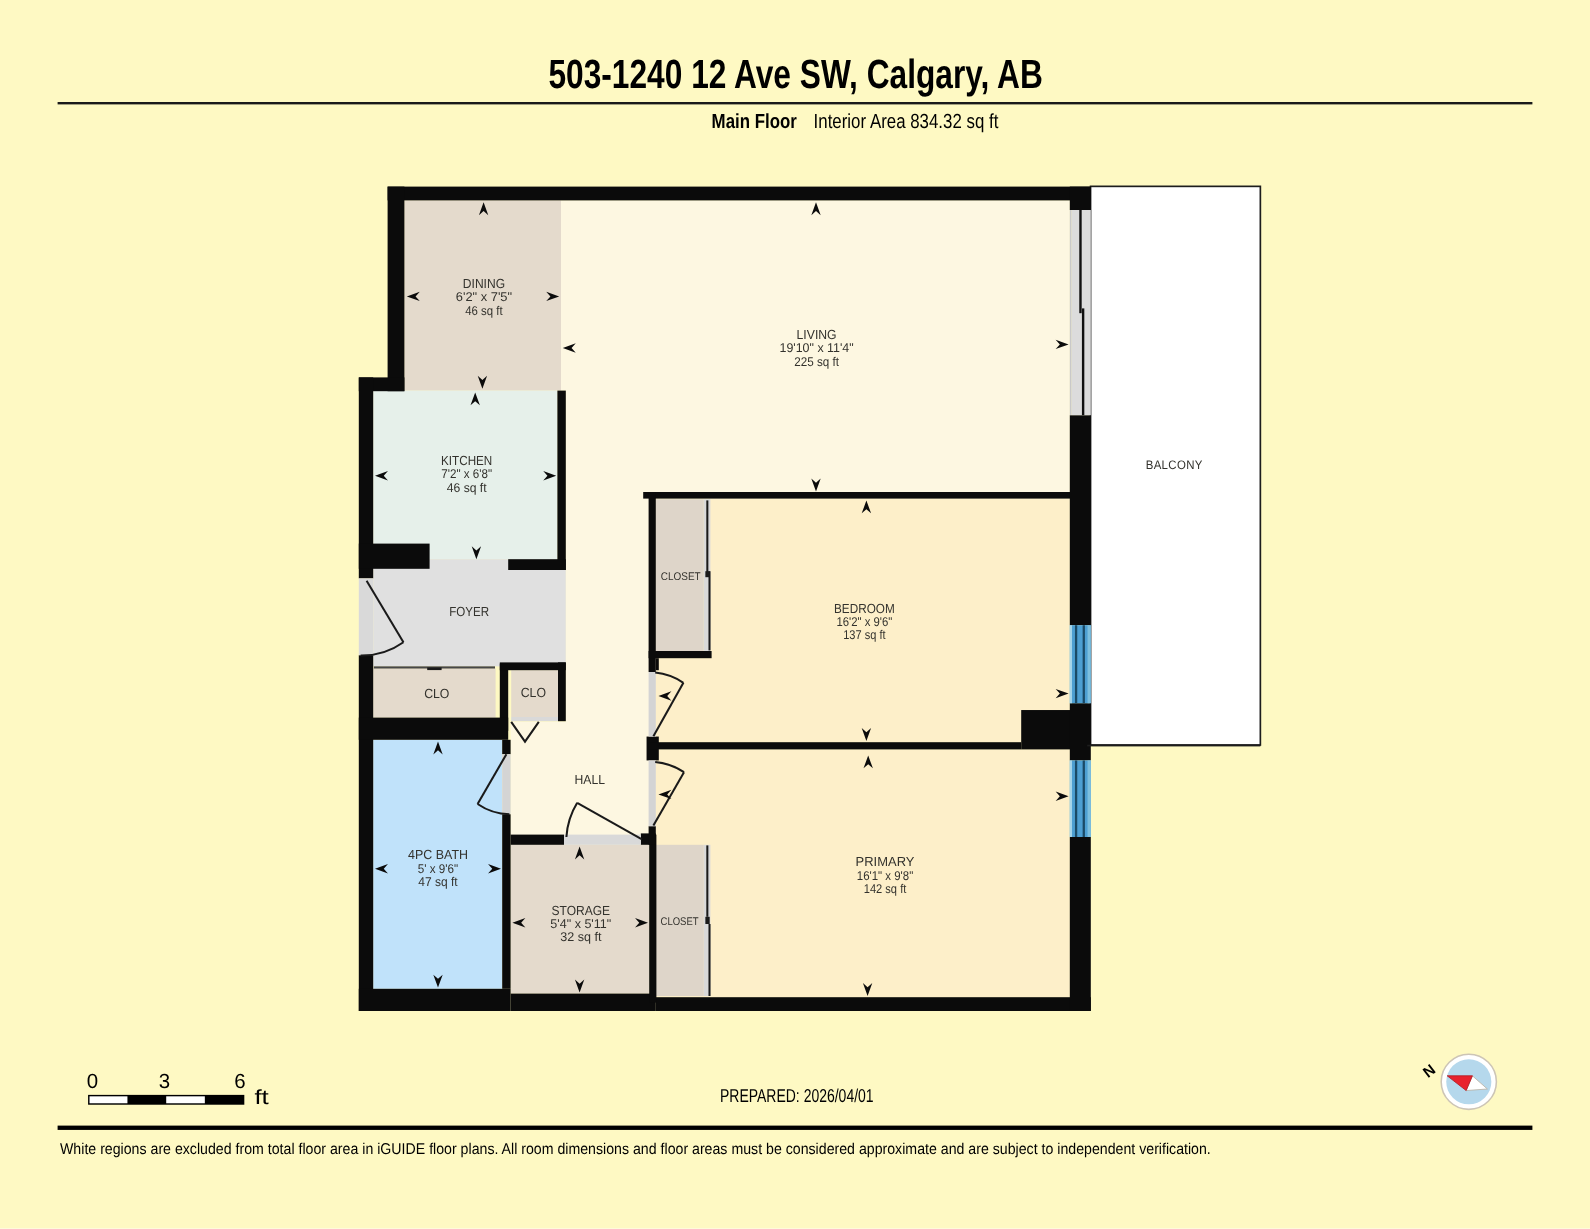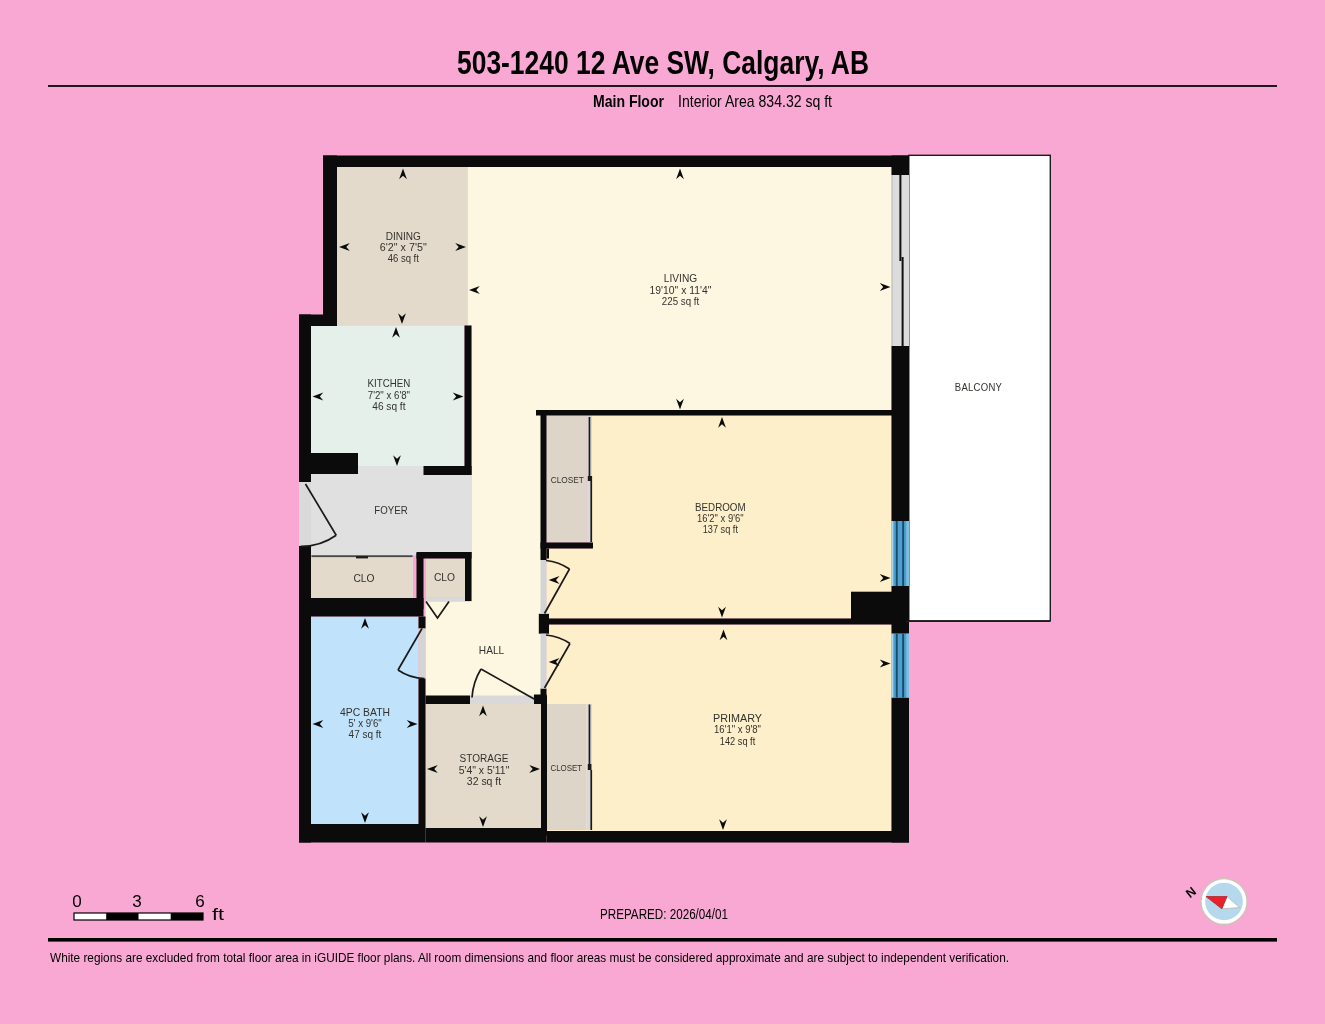--- a/index.html
+++ b/index.html
@@ -1,16 +1,16 @@
 <!DOCTYPE html>
 <html><head>
 <meta charset="utf-8">
 <style>
   html,body{margin:0;padding:0;background:#ffffff;}
-  #page{position:relative;width:1325px;height:1024px;background:#f9a8d4;overflow:hidden;}
+  #page{position:relative;width:1325px;height:1024px;background:#fef9c3;overflow:hidden;}
   svg{position:absolute;top:0;left:0;}
   text{font-family:"Liberation Sans",sans-serif;}
 </style>
 </head>
 <body>
 <div id="page">
 <svg width="1325" height="1024" viewBox="0 0 1325 1024">
 
   <text x="663" y="73.5" font-size="34" font-weight="bold" text-anchor="middle" textLength="412" lengthAdjust="spacingAndGlyphs" fill="#000">503-1240 12 Ave SW, Calgary, AB</text>
   <rect x="48" y="85" width="1229" height="2" fill="#1a1a1a"></rect>

